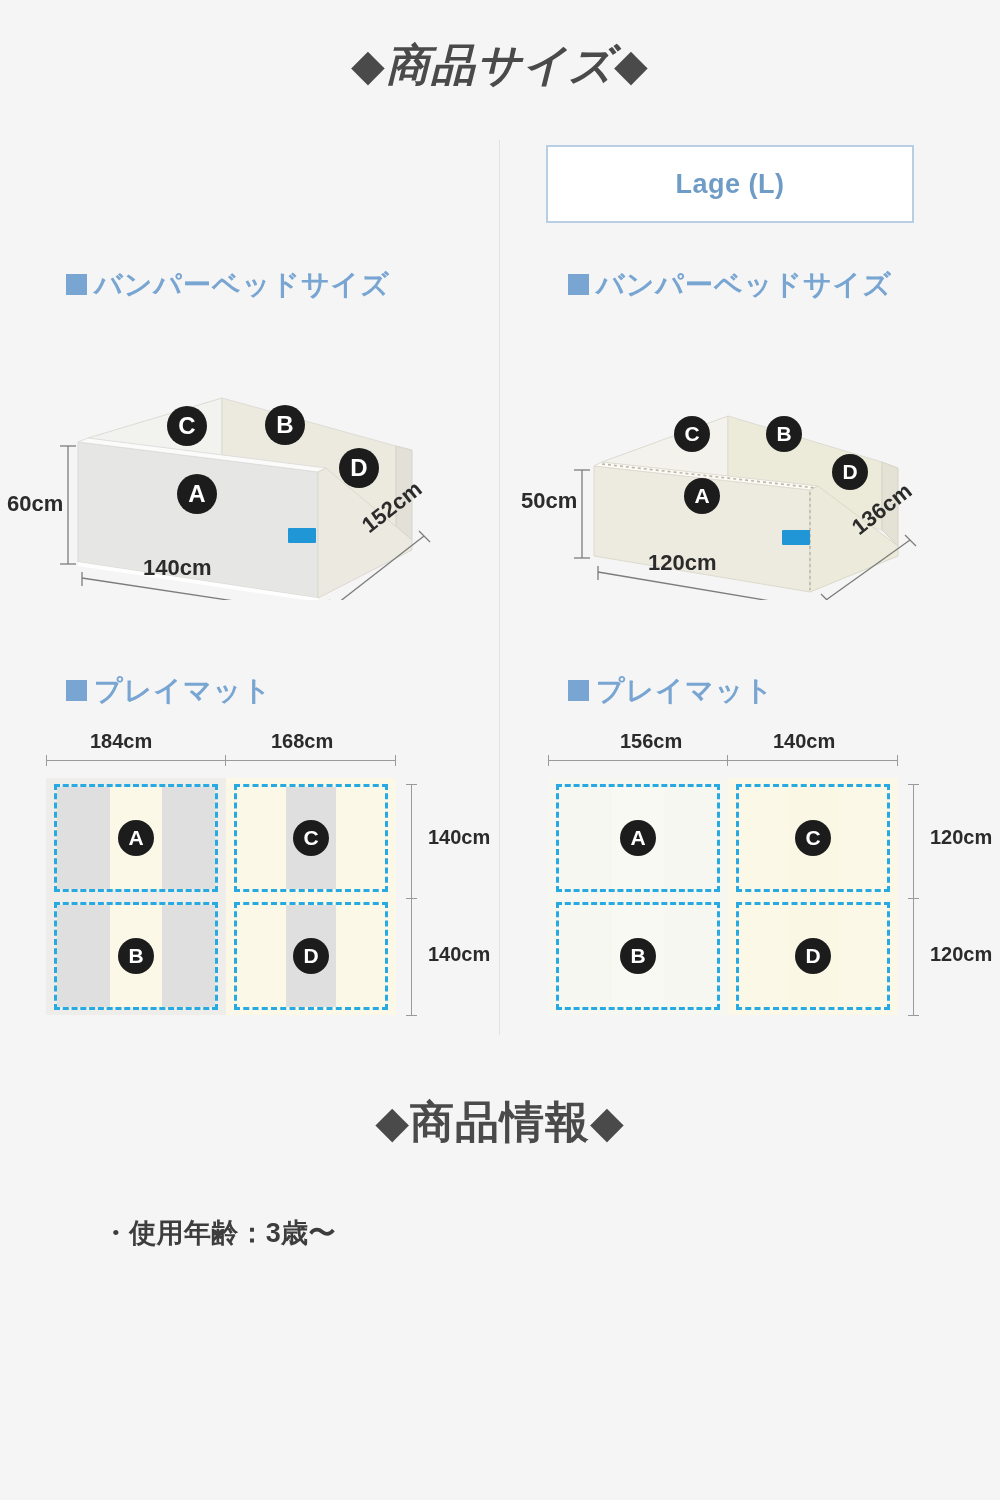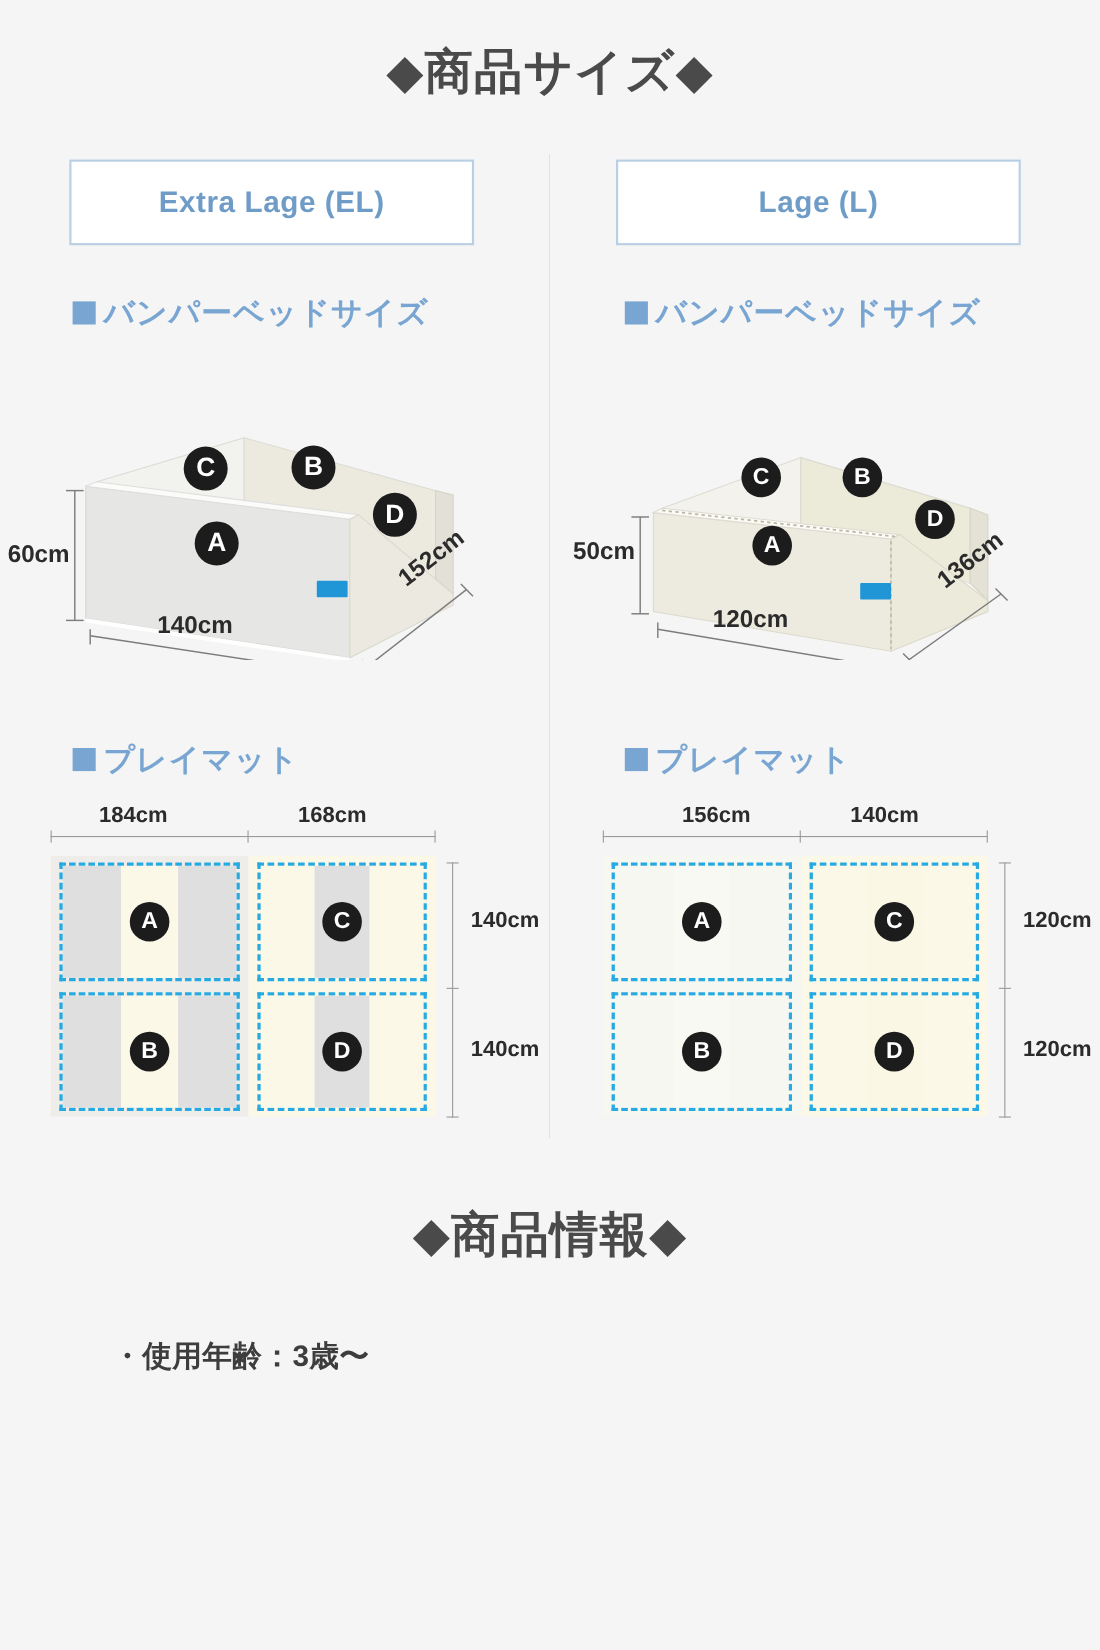--- a/index.html
+++ b/index.html
@@ -17,21 +17,21 @@
   
   .main-title {
     position: absolute;
     width: 1000px;
     text-align: center;
     font-size: 44px;
     font-weight: bold;
     color: #4a4a4a;
     letter-spacing: 1px;
   }
-  #title-size { top: 36px; }
+  #title-size { top: 36px; font-style: italic; }
   #title-info { top: 1093px; }
 
   
   .divider {
     position: absolute;
     left: 499px;
     top: 140px;
     width: 1px;
     height: 895px;
     background: #e2e2e2;
@@ -50,21 +50,21 @@
     background: #ffffff;
     border: 2px solid #b9cfe3;
     display: flex;
     align-items: center;
     justify-content: center;
     font-size: 27px;
     font-weight: bold;
     color: #6f9cc7;
     letter-spacing: 0.5px;
   }
-  #col-l .size-badge { left: 60px; text-align: right; }
+  #col-l .size-badge { left: 46px; text-align: right; }
 
   .sec-head {
     position: absolute;
     left: 66px;
     font-size: 28px;
     font-weight: bold;
     color: #78a5d2;
     letter-spacing: 1px;
     white-space: nowrap;
   }
@@ -201,21 +201,20 @@
 </style>
 </head>
 <body>
 
 <div class="main-title" id="title-size">◆商品サイズ◆</div>
 
 <div class="divider"></div>
 
 <div class="col" id="col-el">
 
-  <div class="size-badge">Extra Lage (EL)</div>
 
   <div class="sec-head sec-bumper">
     <span class="sq"></span><span>バンパーベッドサイズ</span>
   </div>
 
   <div class="bed-wrap" id="bed-el">
     <svg class="bed-svg" width="460" height="250" viewBox="0 0 460 250">
 
       <polygon points="88,88 222,48 222,136 88,148" fill="#f2f2ee" stroke="#dcdcd6" stroke-width="1"></polygon>
 

